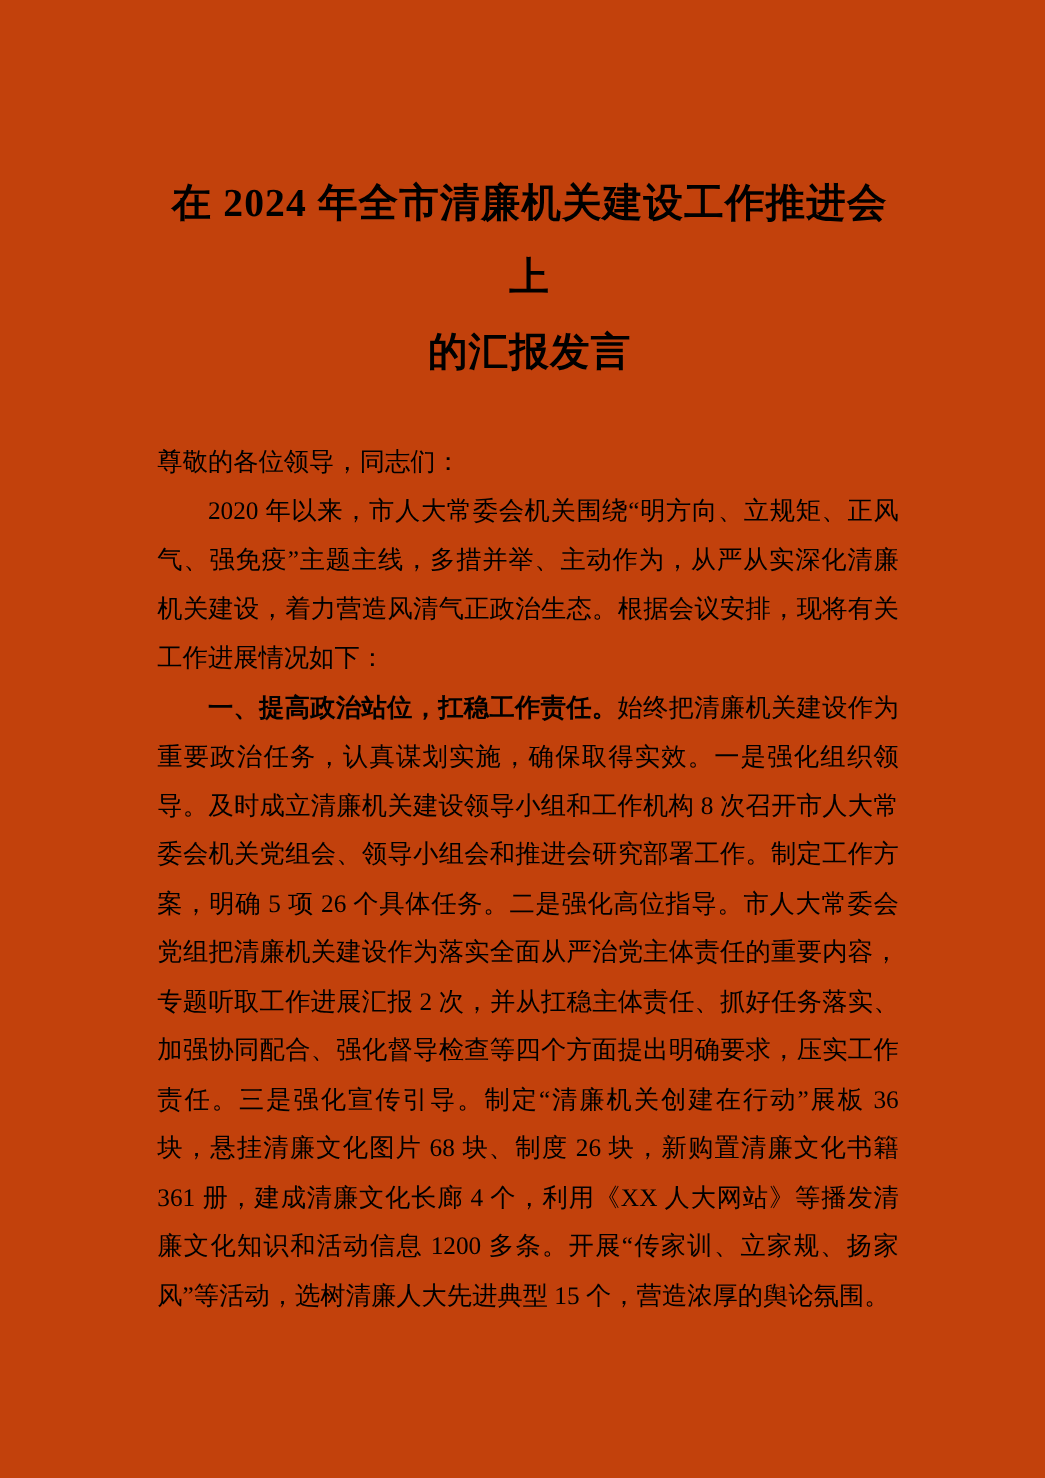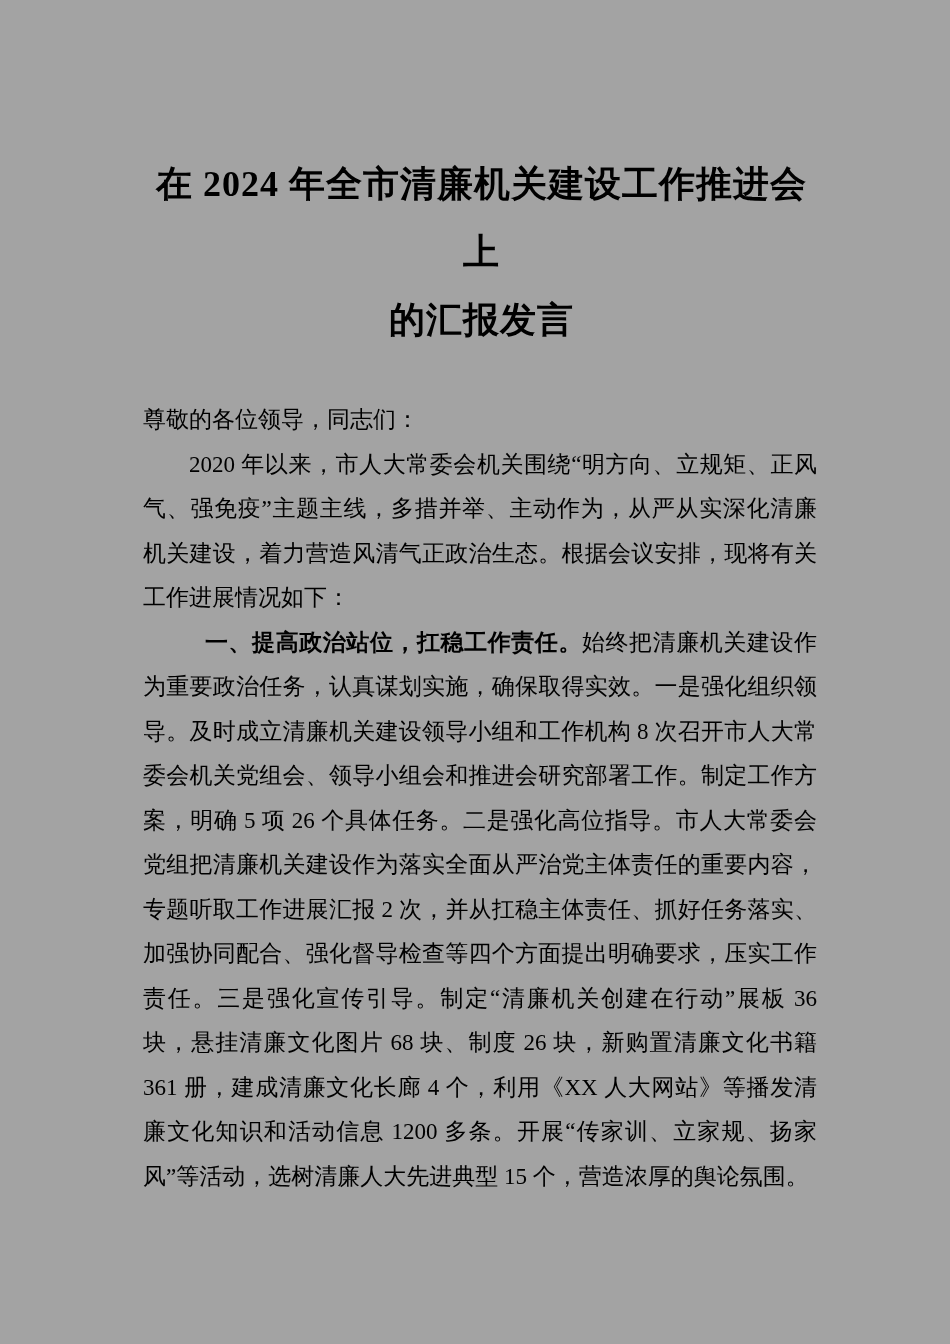--- a/index.html
+++ b/index.html
@@ -4,21 +4,21 @@
 <style>
   html, body {
     margin: 0;
     padding: 0;
     background: #ffffff;
   }
   .page {
     position: relative;
     width: 950px;
     height: 1344px;
-    background: #a3a3a3;
+    background: #c2410c;
     overflow: hidden;
     color: #000000;
     font-family: "Liberation Serif", "DejaVu Serif", serif;
   }
   .doc-title {
     margin: 150px 130px 0 143px;
     text-align: center;
     font-size: 36px;
     font-weight: 700;
     line-height: 68px;
@@ -33,22 +33,21 @@
   }
   .para {
     margin: 0;
     padding: 0;
   }
   .indented {
     text-indent: 2em;
   }
   .section-lead {
     font-weight: 700;
-    font-family: Liberation Serif, serif;
-    margin-left: 16px;
+    font-family: Liberation Sans, sans-serif;
   }
 </style>
 </head>
 <body>
 
 <div class="page">
   <header class="doc-title">
     <div class="title-line">在 2024 年全市清廉机关建设工作推进会上</div>
     <div class="title-line">的汇报发言</div>
   </header>

